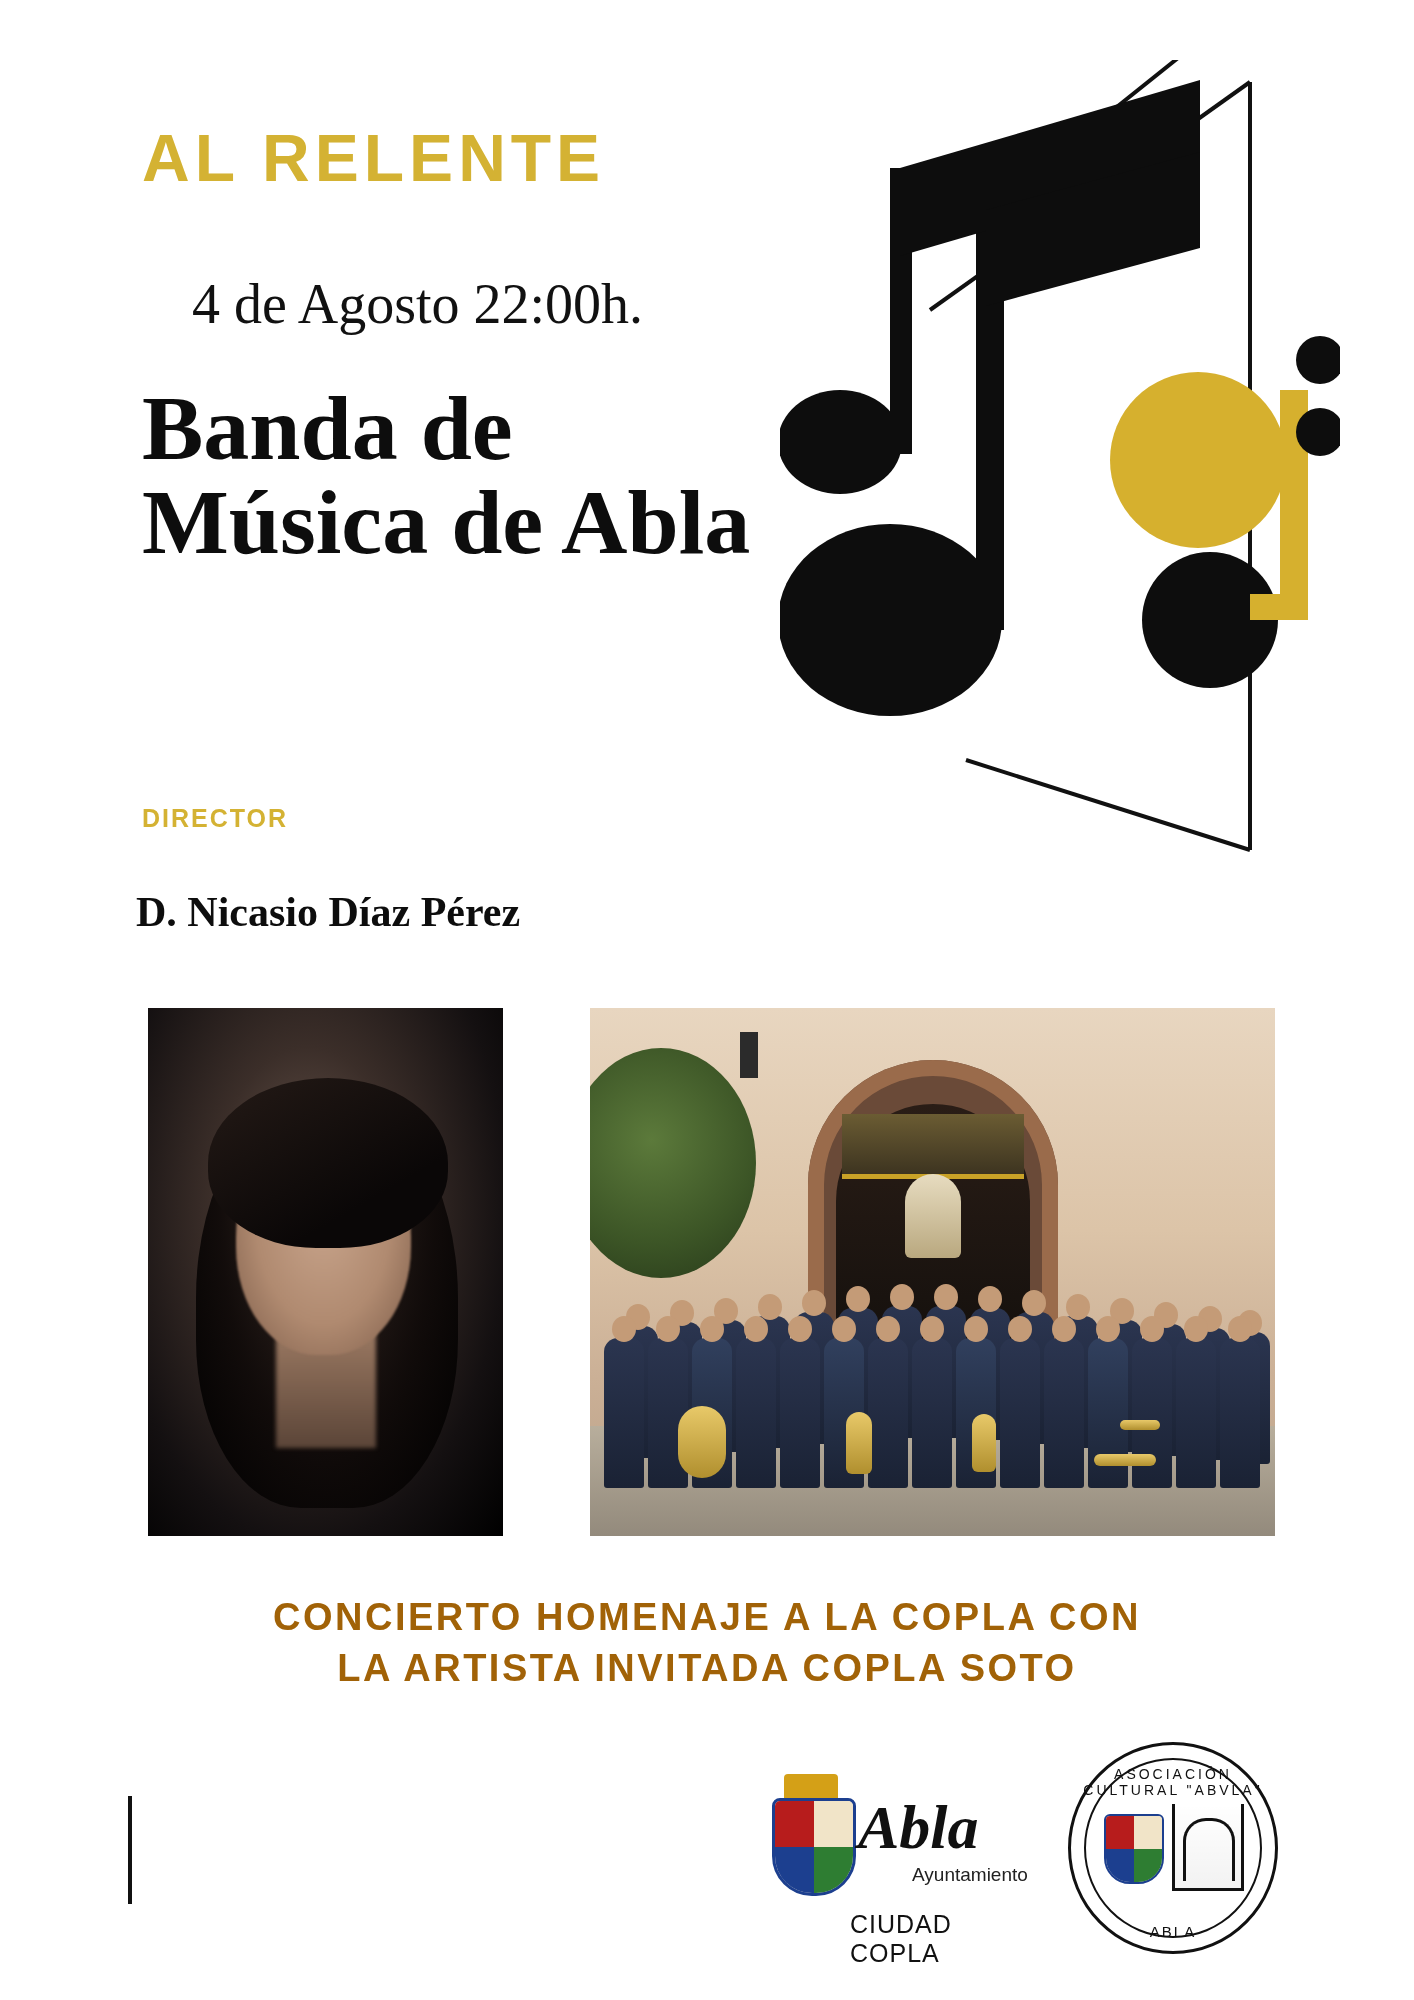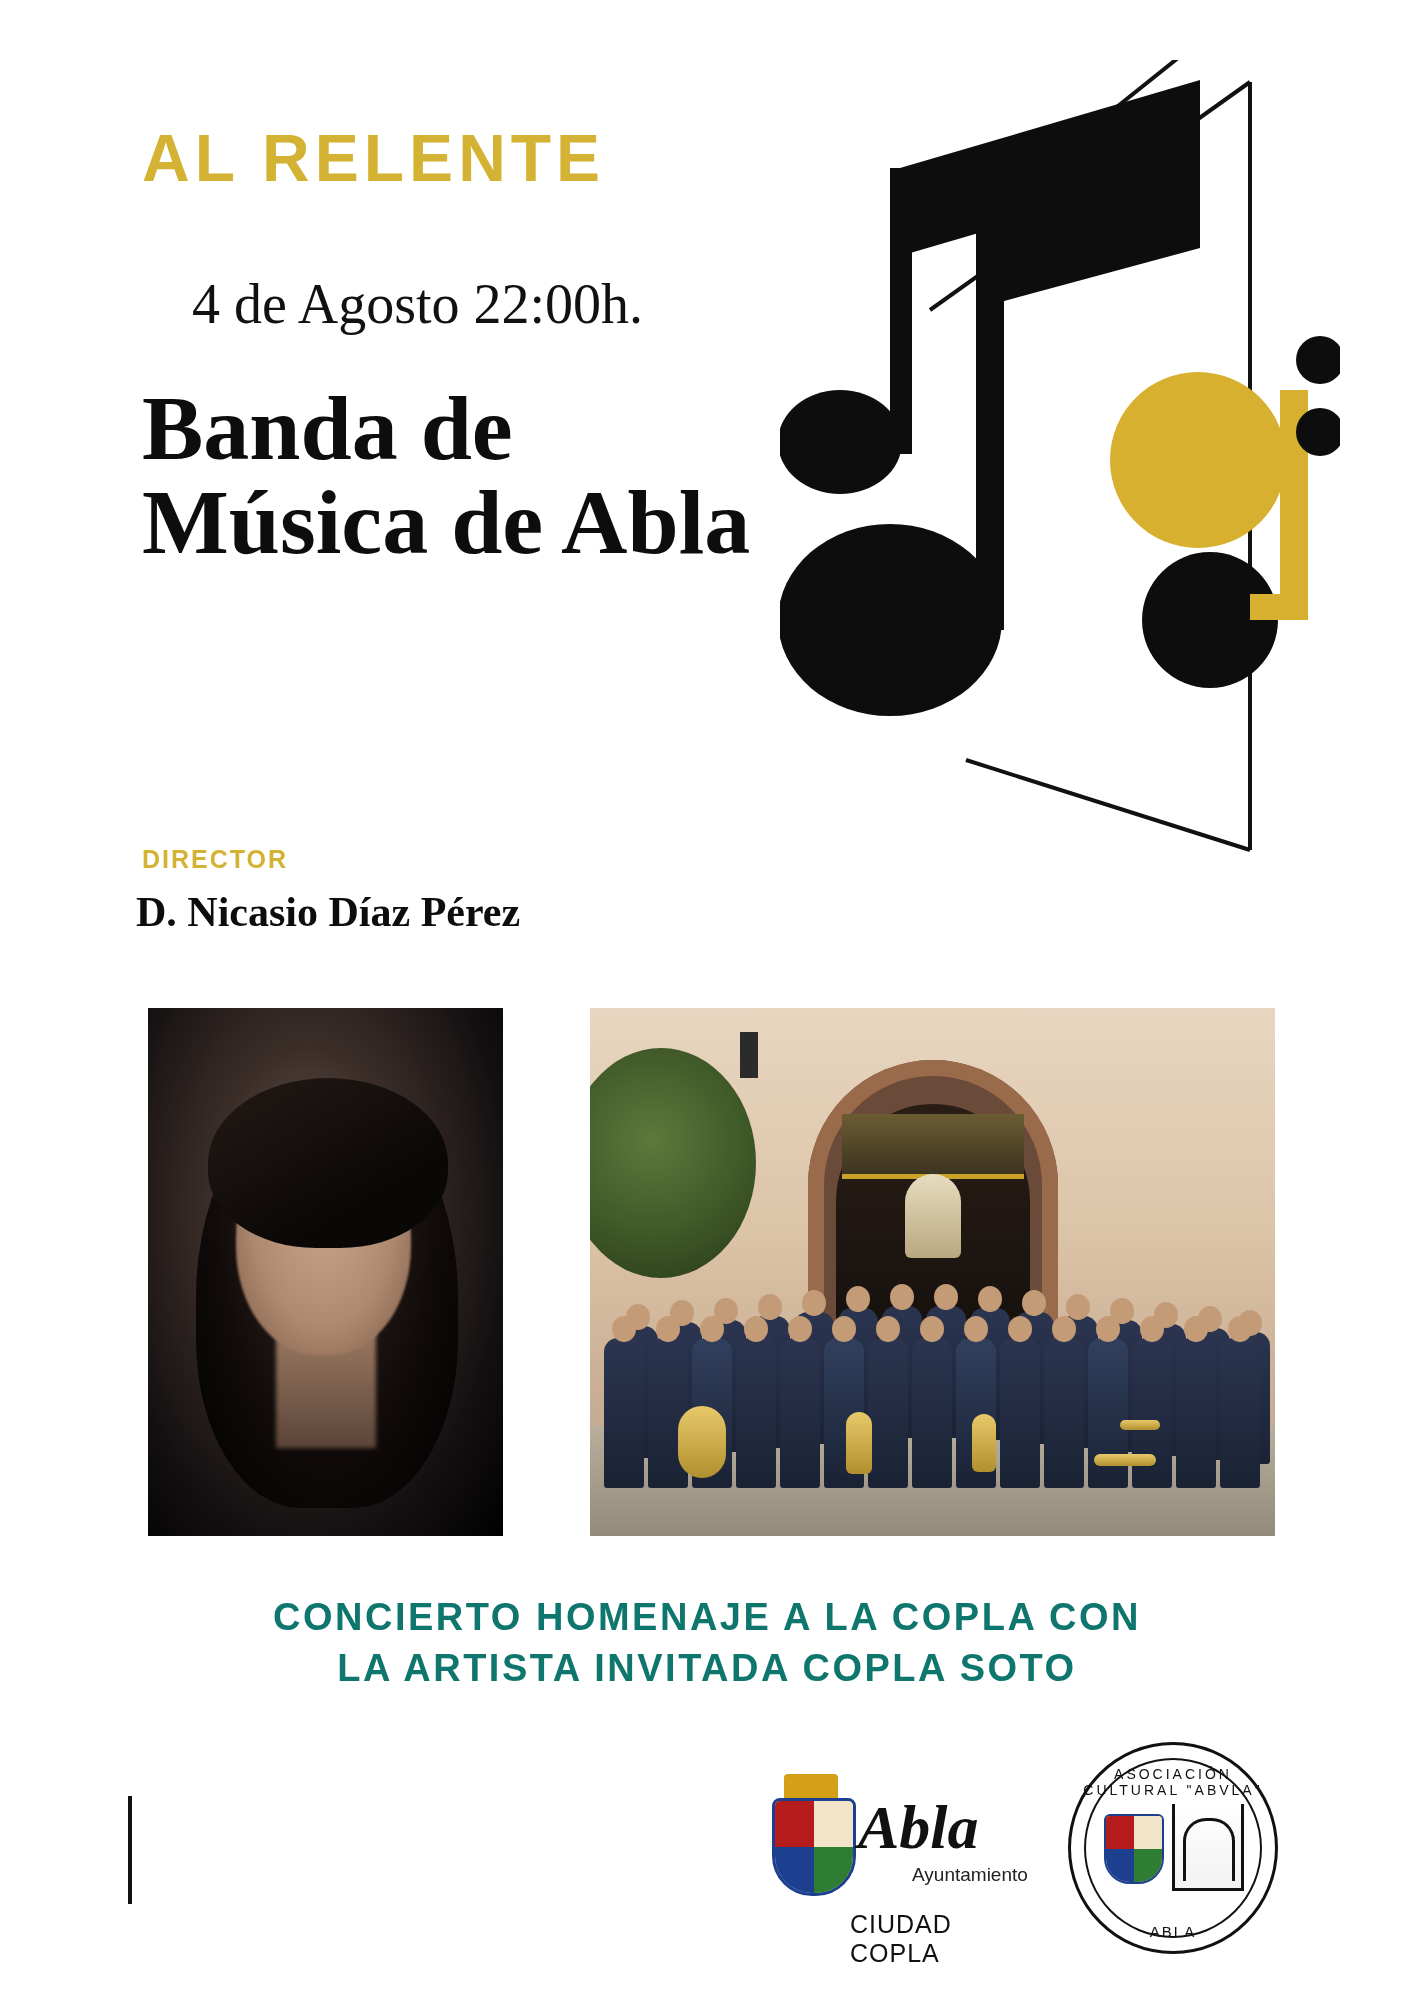--- a/index.html
+++ b/index.html
@@ -49,21 +49,21 @@
     font-family: "Liberation Serif", serif;
     font-weight: bold;
     font-size: 92px;
     line-height: 1.02;
     color: #0d0d0d;
     width: 640px;
   }
   .director-label {
     position: absolute;
     left: 142px;
-    top: 845px;
+    top: 804px;
     font-family: "Liberation Sans", sans-serif;
     font-weight: bold;
     font-size: 25px;
     letter-spacing: 2px;
     color: #d4b233;
   }
   .director-name {
     position: absolute;
     left: 136px;
     top: 888px;
@@ -245,21 +245,21 @@
     position: absolute;
     left: 0;
     right: 0;
     top: 1592px;
     text-align: center;
     font-family: "Liberation Sans", sans-serif;
     font-weight: bold;
     font-size: 38px;
     letter-spacing: 2.5px;
     line-height: 1.35;
-    color: #0f766e;
+    color: #a16207;
   }
 
   
   .address-wrap {
     position: absolute;
     left: 128px;
     top: 1796px;
     display: flex;
     align-items: center;
     gap: 22px;

